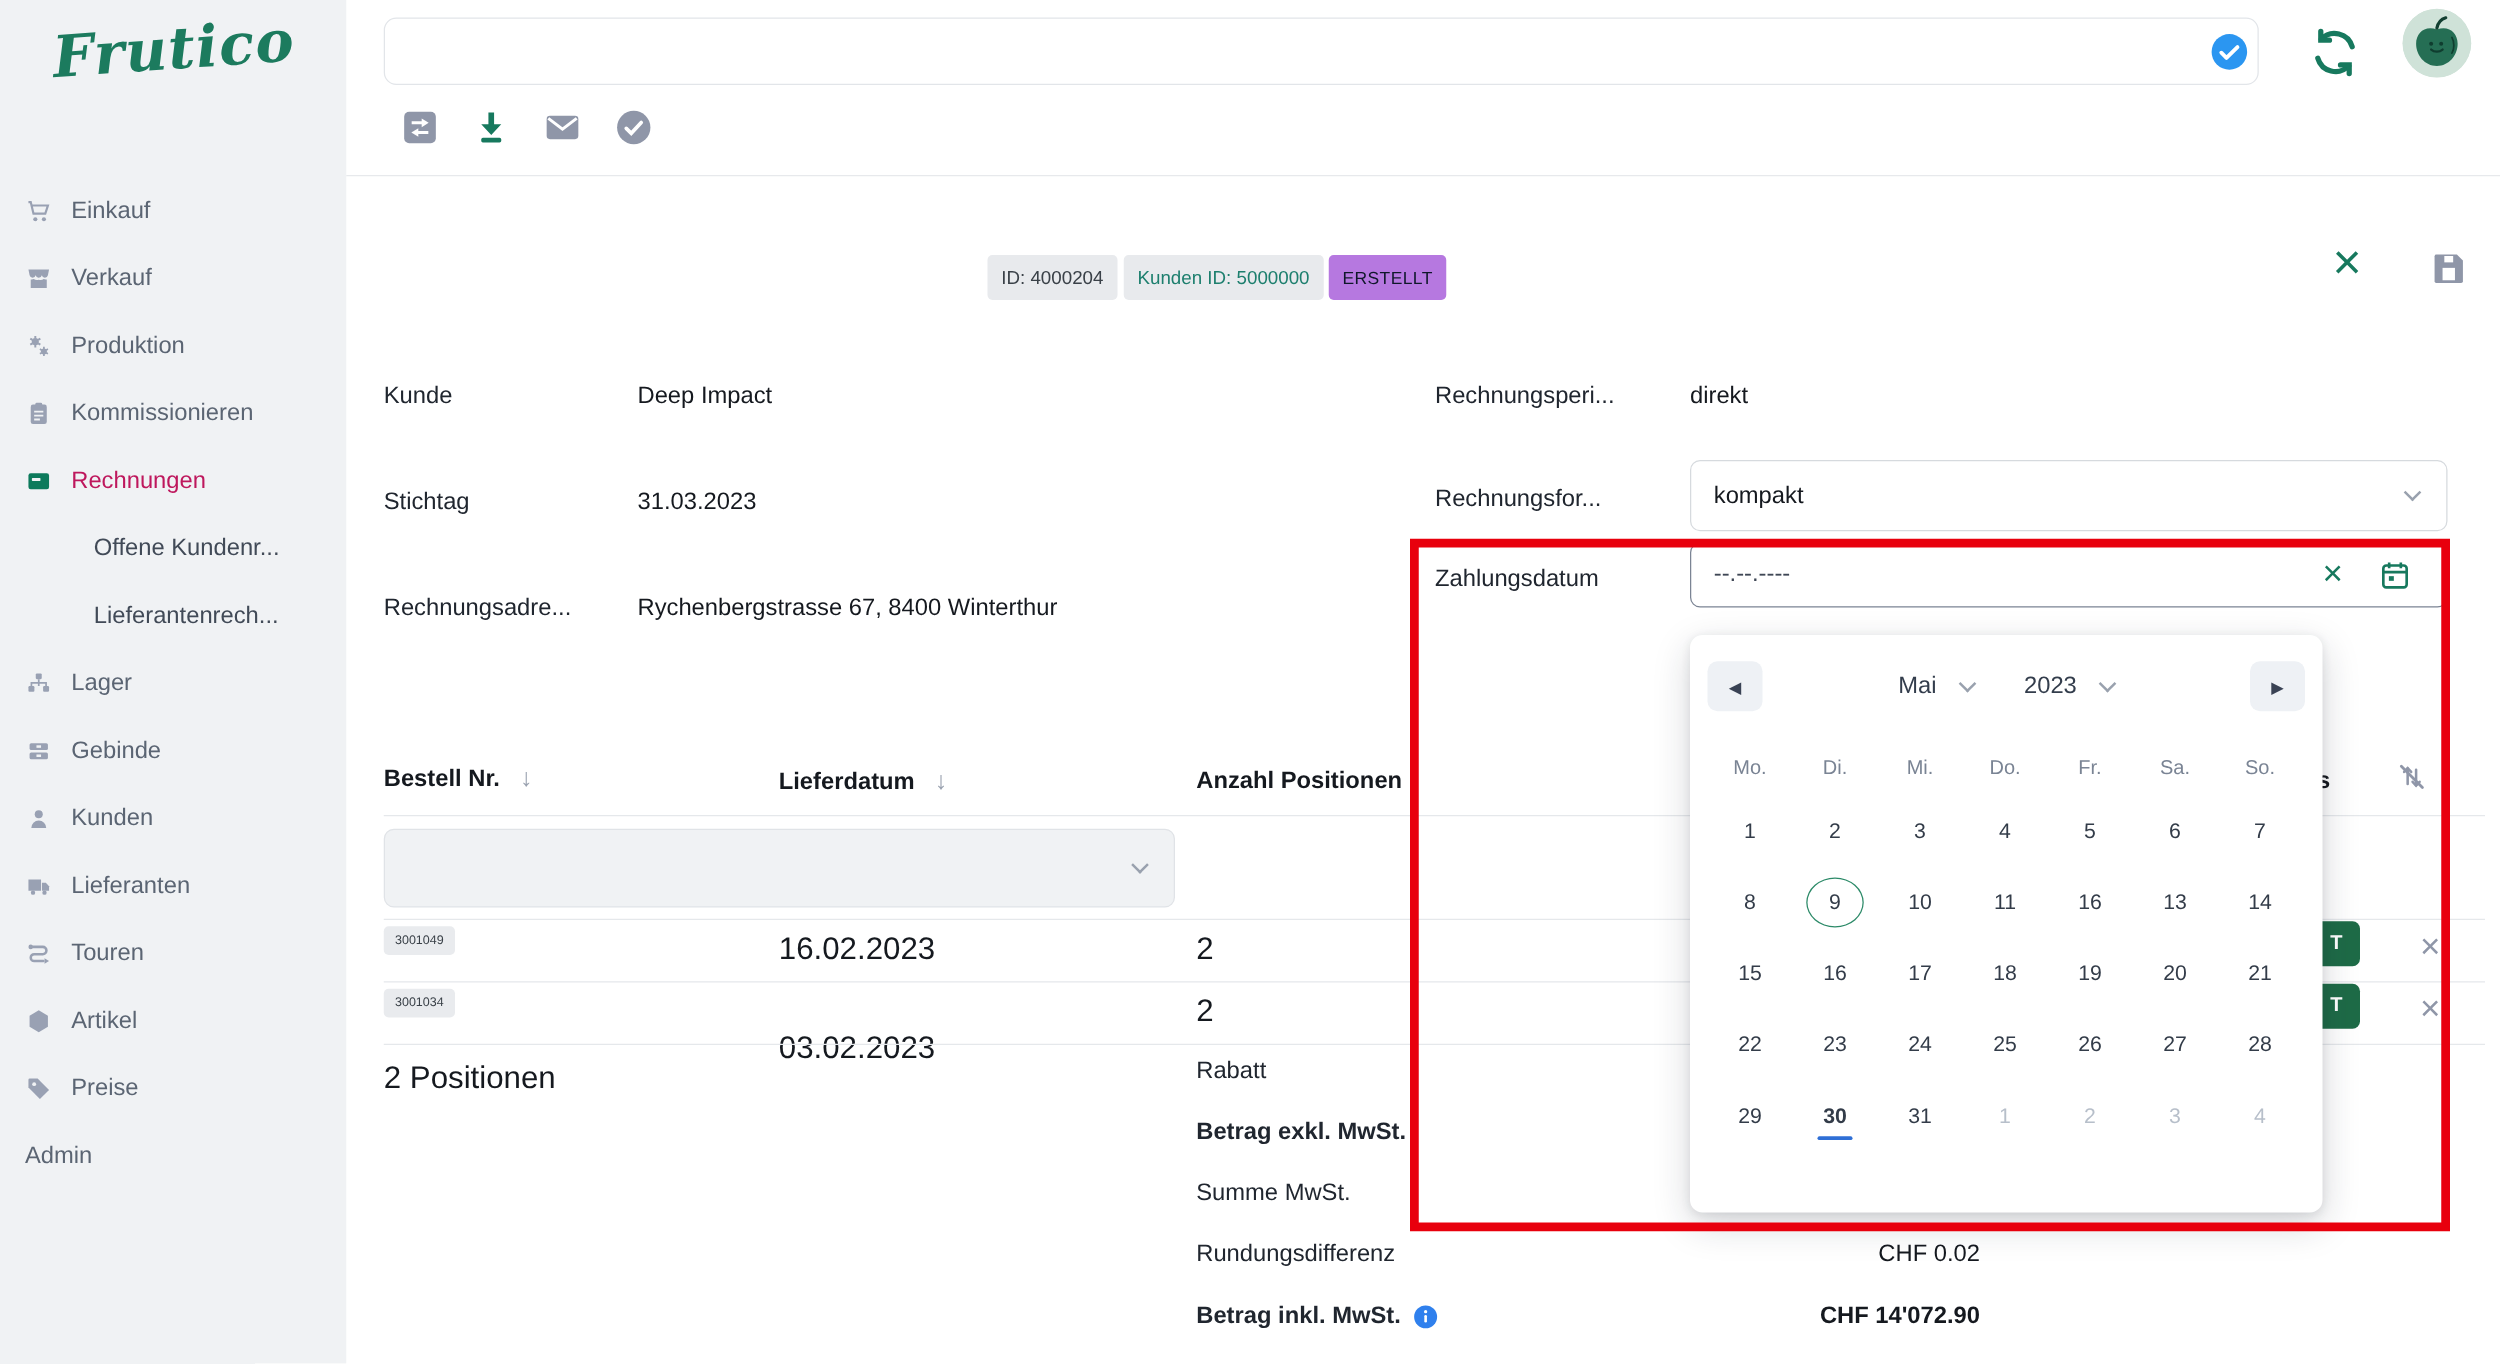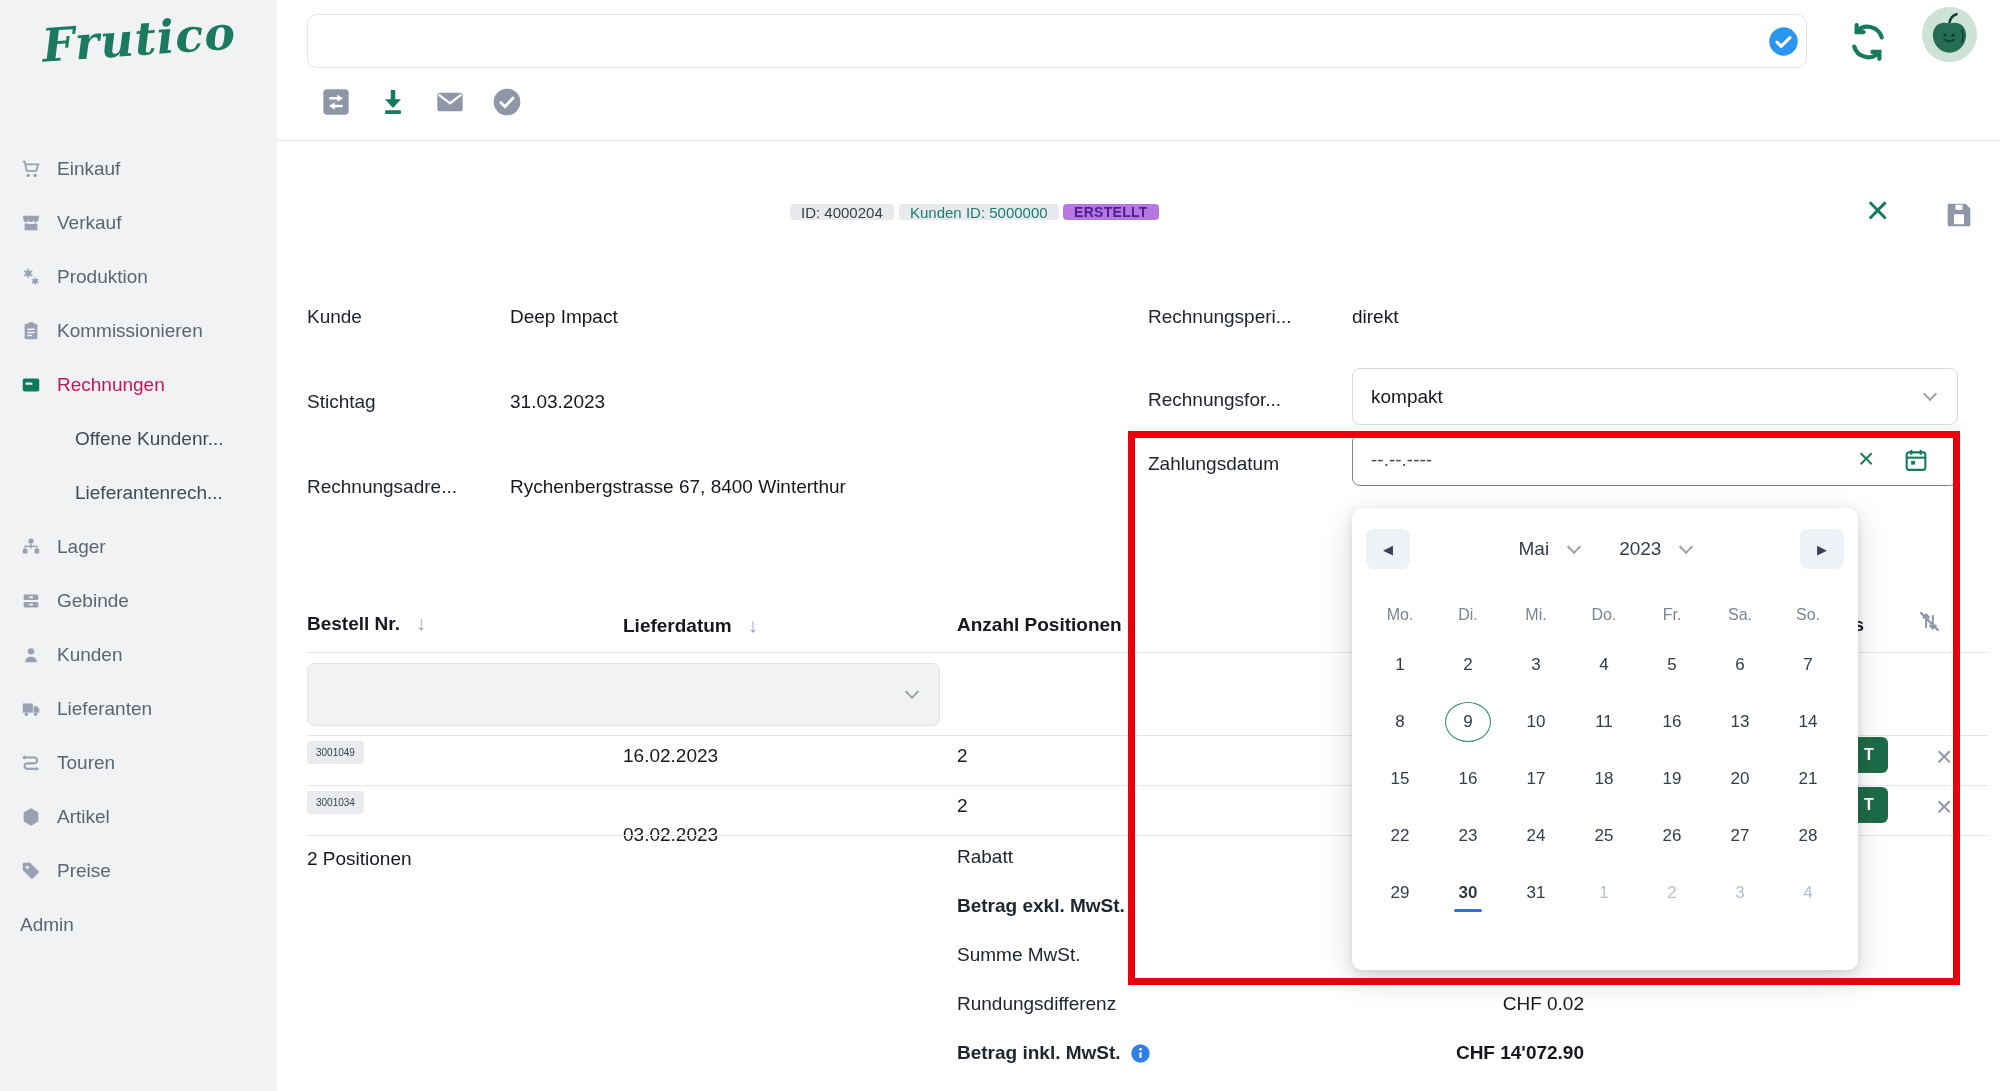--- a/index.html
+++ b/index.html
@@ -28,24 +28,24 @@
   .avatar{position:absolute;left:1922px;top:7px;width:55px;height:55px;border-radius:50%;background:#cfe2d8;overflow:hidden;cursor:pointer}
   .actions{position:absolute;left:318px;top:84px;display:flex;gap:21px;align-items:center}
   .act{width:36px;height:36px;display:flex;align-items:center;justify-content:center;cursor:pointer}
   .act svg{width:32px;height:32px}
   .act.gray{color:#8f96a8}
   .act.green{color:#17795e}
   .hr-top{position:absolute;left:277px;right:0;top:140px;border-top:1px solid #e7e9ec}
 
   
   .title{position:absolute;left:307px;top:190px;font-size:30px;font-weight:700;color:#15191f}
-  .badge{position:absolute;height:16px;display:flex;align-items:center;padding:0 11px;border-radius:4px;font-size:15px;white-space:nowrap}
+  .badge{position:absolute;height:36px;display:flex;align-items:center;padding:0 11px;border-radius:4px;font-size:15px;white-space:nowrap}
   .badge.gray{background:#e8eaed;color:#3a4148}
   .badge.teal-text{background:#e8eaed;color:#1d7f6e}
-  .badge.purple{background:#b678e0;color:#4c1d95;font-weight:700;font-size:14px;letter-spacing:.3px}
+  .badge.purple{background:#b678e0;color:#0f172a;font-weight:400;font-size:14px;letter-spacing:.3px}
   .b-id{left:790px;top:204px}
   .b-kid{left:899px;top:204px}
   .b-st{left:1063px;top:204px}
   .close-x{position:absolute;left:1866px;top:190px;font-size:40px;font-weight:300;color:#17795e;line-height:1;cursor:pointer}
   .save{position:absolute;left:1942px;top:198px;width:34px;height:34px;color:#8f96a8;cursor:pointer}
   .save svg{width:34px;height:34px}
 
   
   .f-label{position:absolute;font-size:19px;color:#20262f;white-space:nowrap}
   .f-value{position:absolute;font-size:19px;color:#15191f;white-space:nowrap}
@@ -84,21 +84,21 @@
   .th-liefer{left:623px;top:614px}
   .th-anzahl{left:957px;top:614px}
   .th-status{left:1806px;top:614px}
   .sort-off{position:absolute;left:1916px;top:608px;width:27px;height:27px;color:#8f96a8}
   .sort-off svg{width:27px;height:27px}
   .line{position:absolute;left:307px;right:12px;border-top:1px solid #e5e8eb}
   .filter-select{position:absolute;left:307px;top:663px;width:633px;height:63px;background:#f0f2f4;border:1px solid #e0e3e7;
         border-radius:8px;cursor:pointer}
   .filter-select .chev{position:absolute;right:22px;top:28px}
   .order-badge{position:absolute;background:#e9ebee;border-radius:4px;font-size:10px;color:#3a4148;padding:6px 9px;cursor:pointer}
-  .cell{position:absolute;font-size:19px;color:#15191f}
+  .cell{position:absolute;font-size:25px;color:#15191f}
   .status-badge{position:absolute;left:1850px;width:38px;height:36px;background:#1e6b47;border-radius:6px;color:#fff;
         font-weight:700;font-size:16px;display:flex;align-items:center;justify-content:center}
   .row-x{position:absolute;left:1936px;font-size:28px;color:#8f96a8;line-height:1;cursor:pointer}
 
   
   .sum-label{position:absolute;left:957px;font-size:19px;color:#20262f;display:flex;align-items:center;gap:9px;white-space:nowrap}
   .sum-label.bold{font-weight:700}
   .sum-value{position:absolute;left:1352px;width:232px;text-align:right;font-size:19px;color:#15191f;white-space:nowrap}
   .sum-value.bold{font-weight:700}
   .info-ic{width:21px;height:21px;display:inline-flex;cursor:pointer}

